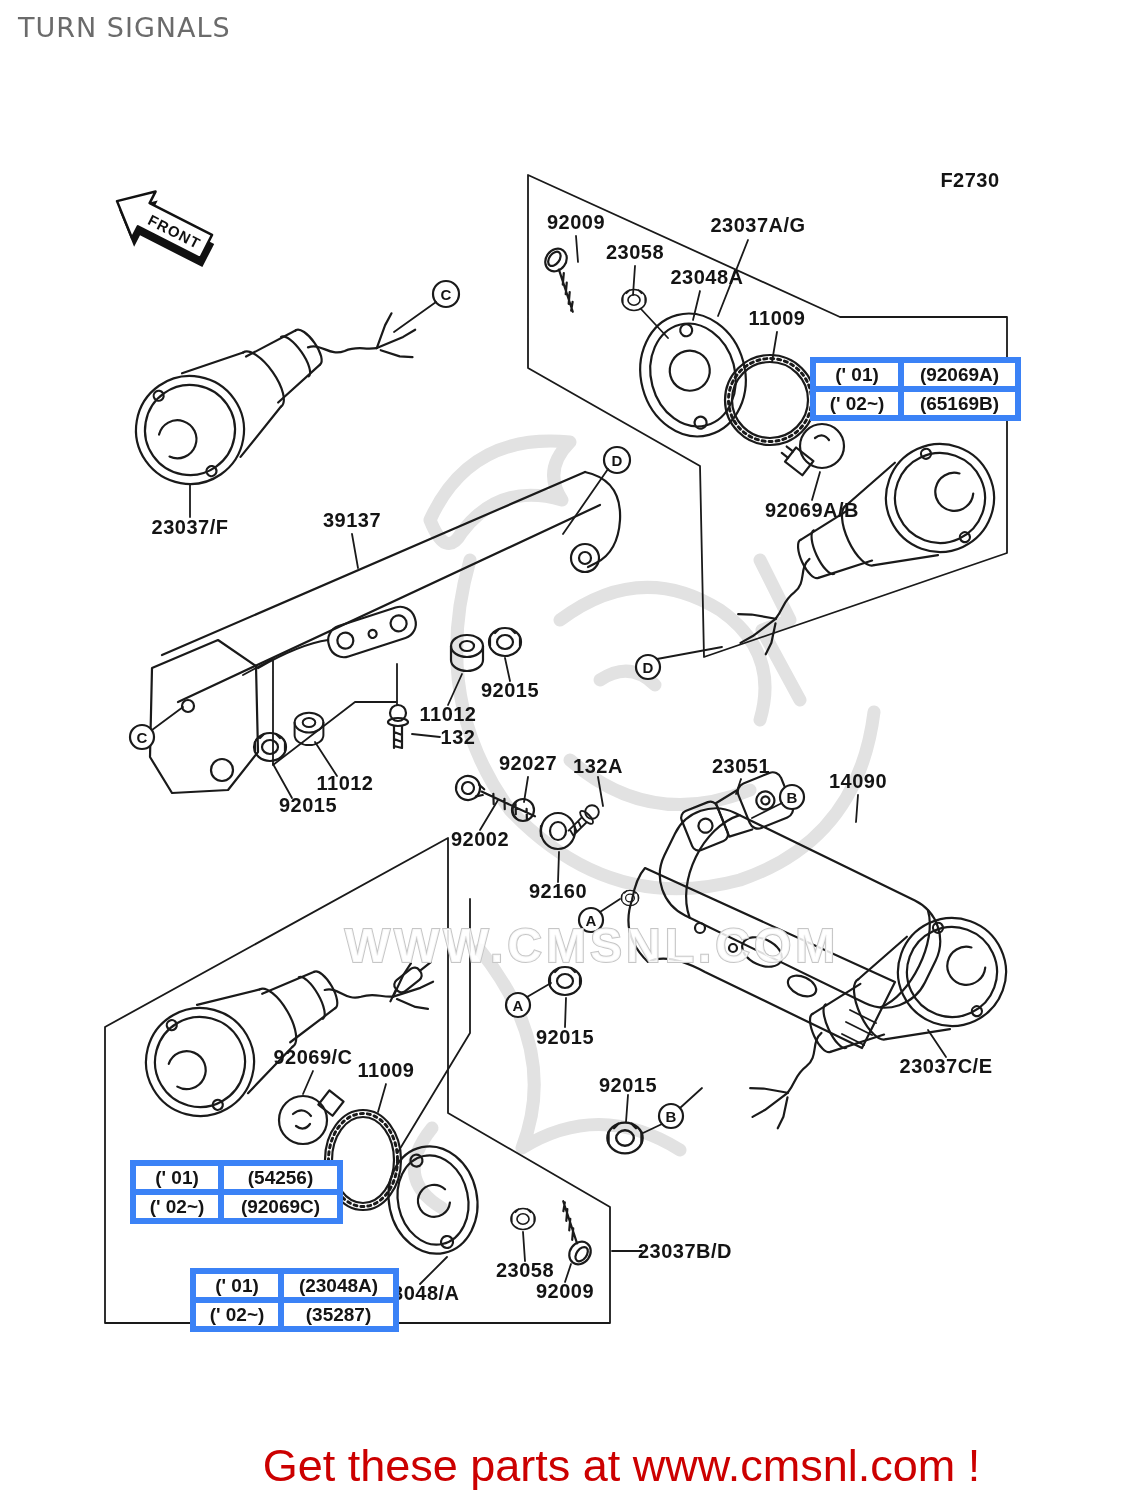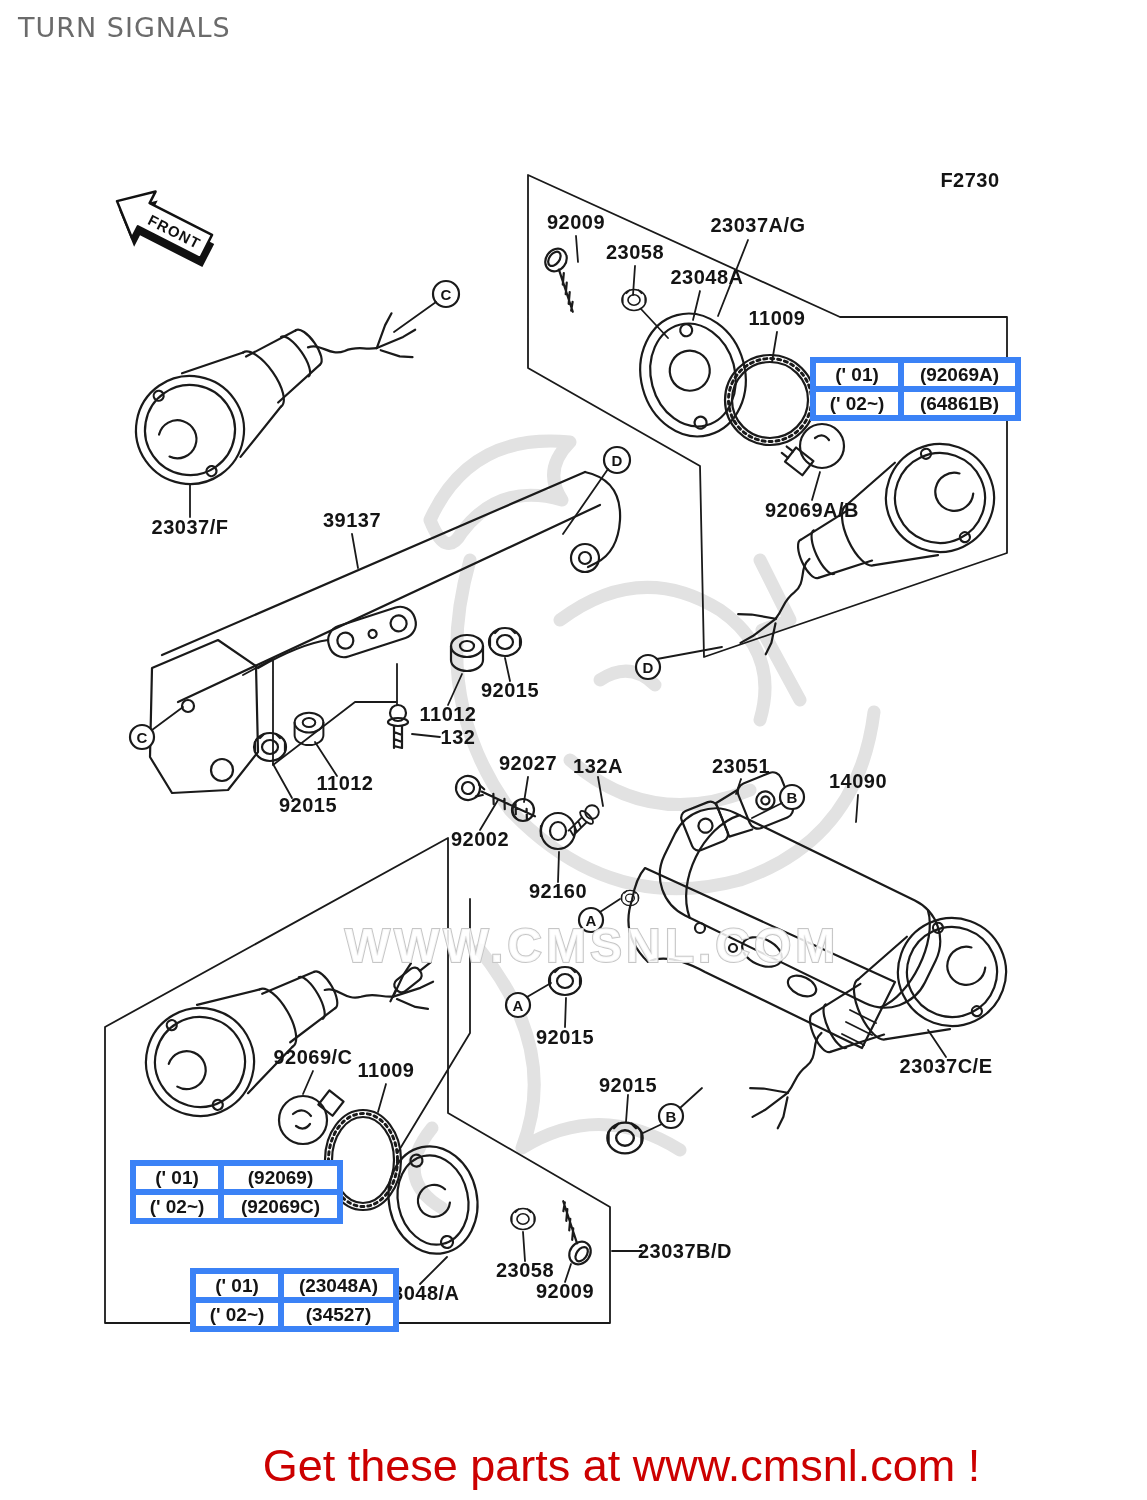--- a/index.html
+++ b/index.html
@@ -319,45 +319,45 @@
   </svg>
 
   <table class="parts-table" style="left:810px;top:357px;">
     <tbody>
         <tr>
       <td style="width:70px">(' 01)</td>
       <td style="width:99px">(92069A)</td>
     </tr>
     <tr>
       <td>(' 02~)</td>
-      <td>(64861B)</td>
+      <td>(65169B)</td>
     </tr>
   </tbody>
     </table>
 
   <table class="parts-table" style="left:130px;top:1160px;">
     <tbody>
         <tr>
       <td style="width:70px">(' 01)</td>
-      <td style="width:101px">(92069)</td>
+      <td style="width:101px">(54256)</td>
     </tr>
     <tr>
       <td>(' 02~)</td>
       <td>(92069C)</td>
     </tr>
   </tbody>
     </table>
 
   <table class="parts-table" style="left:190px;top:1268px;">
     <tbody>
         <tr>
       <td style="width:70px">(' 01)</td>
       <td style="width:97px">(23048A)</td>
     </tr>
     <tr>
       <td>(' 02~)</td>
-      <td>(34527)</td>
+      <td>(35287)</td>
     </tr>
   </tbody>
     </table>
 
   <div id="footer-text" style="color: rgb(204, 0, 0);">Get these parts at www.cmsnl.com !</div>
 </div>
 
 </body></html>

